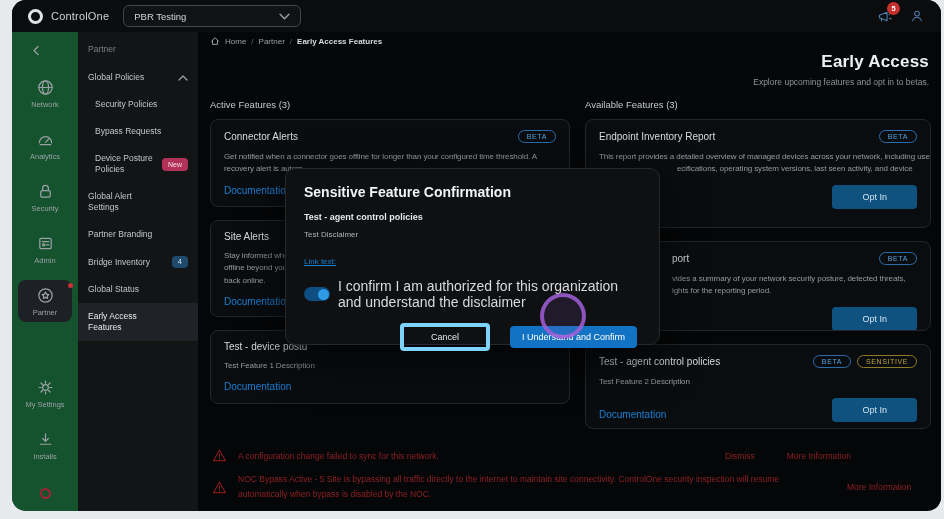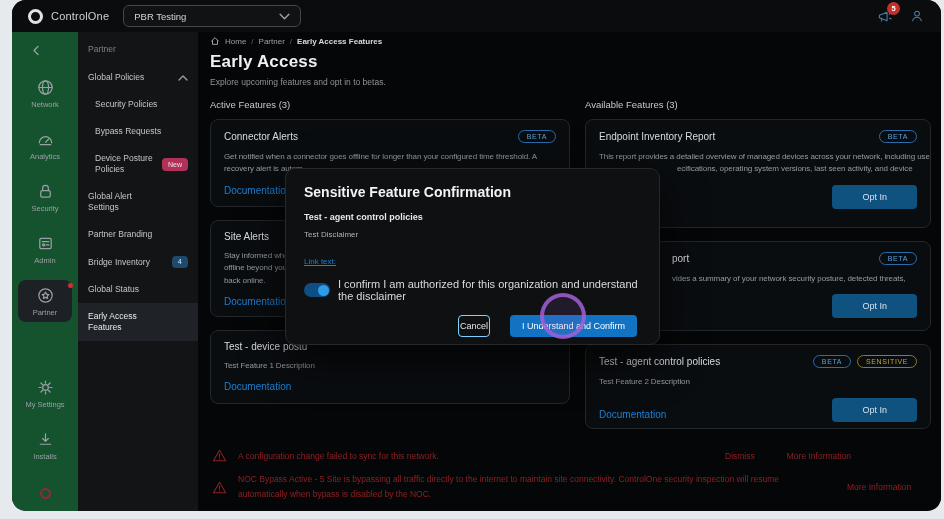--- a/index.html
+++ b/index.html
@@ -46,21 +46,21 @@
   .nav-item svg { margin-left:auto; }
   .nav-text { max-width:72px; }
   .badge-new { margin-left:auto; background:#b23159; color:#f4dde6; font-size:7px; padding:2px 6px; border-radius:4px; }
   .badge-num { margin-left:auto; background:#1d4a6d; color:#cfe2f1; font-size:7.5px; padding:1px 6px; border-radius:4px; }
 
   
   .main { flex:1; min-width:0; background:#050607; display:flex; flex-direction:column; position:relative; }
   .breadcrumb { height:20px; display:flex; align-items:center; gap:5px; padding:4px 12px 0; font-size:8px; color:#9aa0a5; }
   .crumb-sep { color:#666c71; }
   .crumb-last { color:#d8dbde; font-weight:bold; }
-  .page-head { padding:6px 12px 0; }
+  .page-head { padding:6px 12px 0;text-align:right; }
   .page-title { font-size:17px; font-weight:bold; color:#eef1f3; letter-spacing:.2px; }
   .page-sub { font-size:8.5px; color:#8e9499; margin-top:5px; }
   .columns { display:flex; gap:15px; padding:6px 10px 0 12px; }
   .col-left { flex:0 0 360px; width:360px; }
   .col-right { flex:1; min-width:0; }
   .col-head { font-size:9.5px; color:#c6cace; margin:6px 0 9px; }
 
   .card { border:1px solid #23272c; background:#0a0d10; border-radius:8px;
           padding:10px 13px; margin-bottom:13px; overflow:hidden; }
   .card-title-row { display:flex; align-items:center; margin-bottom:8px; }
@@ -93,24 +93,24 @@
   .modal { position:absolute; left:273px; top:168px; width:375px; height:177px; z-index:10;
            background:#0f1011; border:1px solid #26282b; border-radius:10px;
            box-shadow:0 14px 44px rgba(0,0,0,.75); padding:15px 18px; }
   .modal-title { font-size:14px; font-weight:bold; color:#f1f3f5; margin-bottom:12px; }
   .modal-feature { font-size:9px; font-weight:bold; color:#e6e9eb; margin-bottom:8px; }
   .modal-disclaimer { font-size:8px; color:#aeb3b7; margin-bottom:11px; }
   .modal-link { display:inline-block; font-size:8px; color:#1b7fd4; text-decoration:underline; margin-bottom:12px; cursor:pointer; }
   .toggle-row { display:flex; align-items:center; gap:8px; margin-bottom:13px; }
   .toggle { width:26px; height:14px; border-radius:999px; background:#0e4e83; position:relative; flex:0 0 auto; cursor:pointer; }
   .toggle-knob { position:absolute; top:1.5px; right:1.5px; width:11px; height:11px; border-radius:50%; background:#2f9be6; }
-  .toggle-label { font-size:11px; color:#d8dbde; }
+  .toggle-label { font-size:14px; color:#d8dbde; }
   .modal-actions { display:flex; justify-content:flex-end; align-items:center; gap:20px; padding-right:4px; }
-  .btn-cancel { background:transparent; border:1px solid #7dd3fc; color:#e4e7e9; font-size:9px;
-                border-radius:4px; padding:5px 1px; cursor:pointer; font-family:inherit; }
+  .btn-cancel { background:transparent; border:4px solid #7dd3fc; color:#e4e7e9; font-size:9px;
+                border-radius:4px; padding:5px 27px; cursor:pointer; font-family:inherit; }
   .btn-confirm { background:#1273c4; border:none; color:#ffffff; font-size:9px;
                  border-radius:4px; padding:6px 12px; cursor:pointer; font-family:inherit; }
   .click-circle { position:absolute; left:528px; top:293px; width:46px; height:46px; z-index:11;
                   border:4px solid rgba(160,95,214,.85); border-radius:50%;
                   background:rgba(150,90,200,.14); pointer-events:none; }
 
   svg.ic { stroke:#9aa0a5; fill:none; stroke-width:1.3; stroke-linecap:round; stroke-linejoin:round; }
   svg.blue { stroke:#4e7ca9; }
   svg.red { stroke:#8e2124; stroke-width:1.1; }
   svg.crumb-ic { stroke:#9aa0a5; fill:none; stroke-width:1.2; stroke-linecap:round; stroke-linejoin:round; }
@@ -319,20 +319,21 @@
                 <button class="btn-optin">Opt In</button>
               </div>
             </div>
 
             <div class="card h90">
               <div class="card-title-row">
                 <span class="card-title indent-73">port</span>
                 <span class="pill beta right">BETA</span>
               </div>
               <div class="desc indent-73">vides a summary of your network security posture, detected threats,</div>
+              <div class="desc indent-73">ights for the reporting period.</div>
               <div class="card-actions">
                 <button class="btn-optin">Opt In</button>
               </div>
             </div>
 
             <div class="card h85">
               <div class="card-title-row">
                 <span class="card-title">Test - agent control policies</span>
                 <span class="pill beta right">BETA</span>
                 <span class="pill sensitive">SENSITIVE</span>

